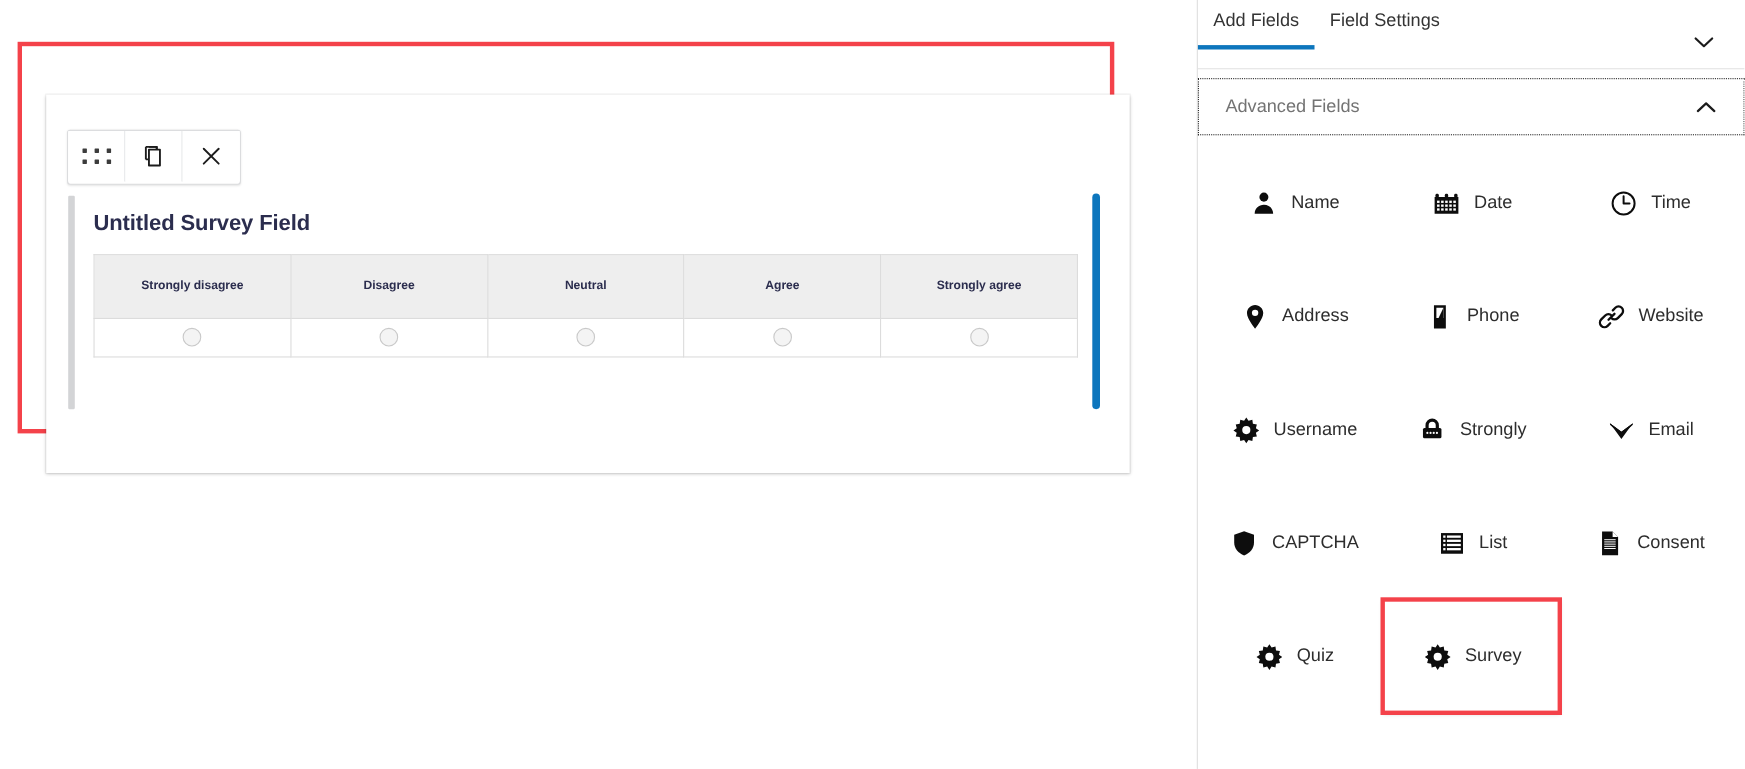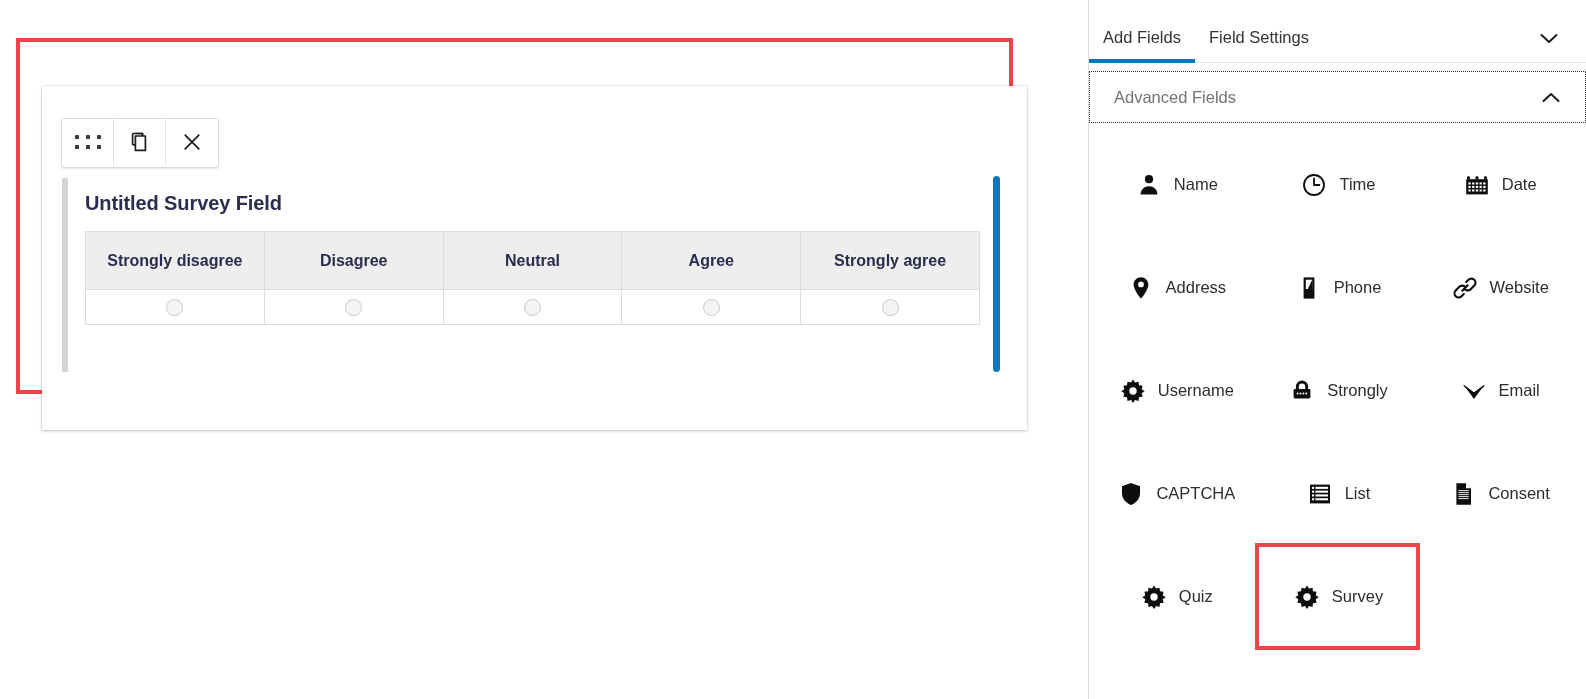--- a/index.html
+++ b/index.html
@@ -128,21 +128,21 @@
 
   table.survey-table {
     border-collapse: collapse;
     width: 895px;
     table-layout: fixed;
   }
   table.survey-table th {
     background: #eeeeee;
     border: 1px solid #dcdcdc;
     color: #2b2d4e;
-    font-size: 16px;
+    font-size: 11px;
     font-weight: bold;
     text-align: center;
     padding: 14px 6px;
     height: 58px;
     vertical-align: middle;
     line-height: 1.22;
     box-sizing: border-box;
   }
   table.survey-table td {
     background: #ffffff;
@@ -178,21 +178,21 @@
     height: 699px;
     background: #ffffff;
   }
 
   
   #panel-tabs {
     position: relative;
     height: 52px;
     border-bottom: 1px solid #e3e3e3;
     display: flex;
-    align-items: flex-end;
+    align-items: flex-start;
     padding-top: 10px;
   }
   .panel-tab {
     position: relative;
     font-size: 16.5px;
     color: #333333;
     padding: 0 14px 14px 14px;
     cursor: pointer;
     background: none;
     border: 0;
@@ -396,30 +396,20 @@
         <svg width="26" height="26" viewBox="0 0 26 26" fill="#0d0d0d">
           <circle cx="13" cy="7.2" r="4.1"></circle>
           <path d="M4.6 22.4c0-4.9 3.8-8.2 8.4-8.2s8.4 3.3 8.4 8.2z"></path>
         </svg>
       </span>
       <span class="tile-label">Name</span>
     </button>
 
     <button class="field-tile">
       <span class="tile-icon">
-        <svg width="26" height="26" viewBox="0 0 26 26" fill="none" stroke="#0d0d0d" stroke-width="1.8">
-          <circle cx="13" cy="13" r="10"></circle>
-          <path d="M13 6.4V13h5.4" stroke-linecap="round" stroke-linejoin="round"></path>
-        </svg>
-      </span>
-      <span class="tile-label">Time</span>
-    </button>
-
-    <button class="field-tile">
-      <span class="tile-icon">
         <svg width="26" height="26" viewBox="0 0 26 26" fill="#0d0d0d">
           <rect x="3" y="4.2" width="3" height="3.4" rx="1.2"></rect>
           <rect x="11.5" y="4.2" width="3" height="3.4" rx="1.2"></rect>
           <rect x="20" y="4.2" width="3" height="3.4" rx="1.2"></rect>
           <path d="M2.2 7.2h21.6v15.2H2.2z"></path>
           <g fill="#ffffff">
             <rect x="4.4" y="10.4" width="2.3" height="2.1"></rect>
             <rect x="8.1" y="10.4" width="2.3" height="2.1"></rect>
             <rect x="11.8" y="10.4" width="2.3" height="2.1"></rect>
             <rect x="15.5" y="10.4" width="2.3" height="2.1"></rect>
@@ -435,20 +425,30 @@
             <rect x="15.5" y="17.4" width="2.3" height="2.1"></rect>
             <rect x="19.2" y="17.4" width="2.3" height="2.1"></rect>
           </g>
         </svg>
       </span>
       <span class="tile-label">Date</span>
     </button>
 
     <button class="field-tile">
       <span class="tile-icon">
+        <svg width="26" height="26" viewBox="0 0 26 26" fill="none" stroke="#0d0d0d" stroke-width="1.8">
+          <circle cx="13" cy="13" r="10"></circle>
+          <path d="M13 6.4V13h5.4" stroke-linecap="round" stroke-linejoin="round"></path>
+        </svg>
+      </span>
+      <span class="tile-label">Time</span>
+    </button>
+
+    <button class="field-tile">
+      <span class="tile-icon">
         <svg width="26" height="26" viewBox="0 0 26 26" fill="#0d0d0d">
           <path d="M13 2.2c-4.1 0-7.4 3.3-7.4 7.4 0 5.5 7.4 14.2 7.4 14.2s7.4-8.7 7.4-14.2c0-4.1-3.3-7.4-7.4-7.4z"></path>
           <circle cx="13" cy="9.4" r="2.9" fill="#ffffff"></circle>
         </svg>
       </span>
       <span class="tile-label">Address</span>
     </button>
 
     <button class="field-tile">
       <span class="tile-icon">

